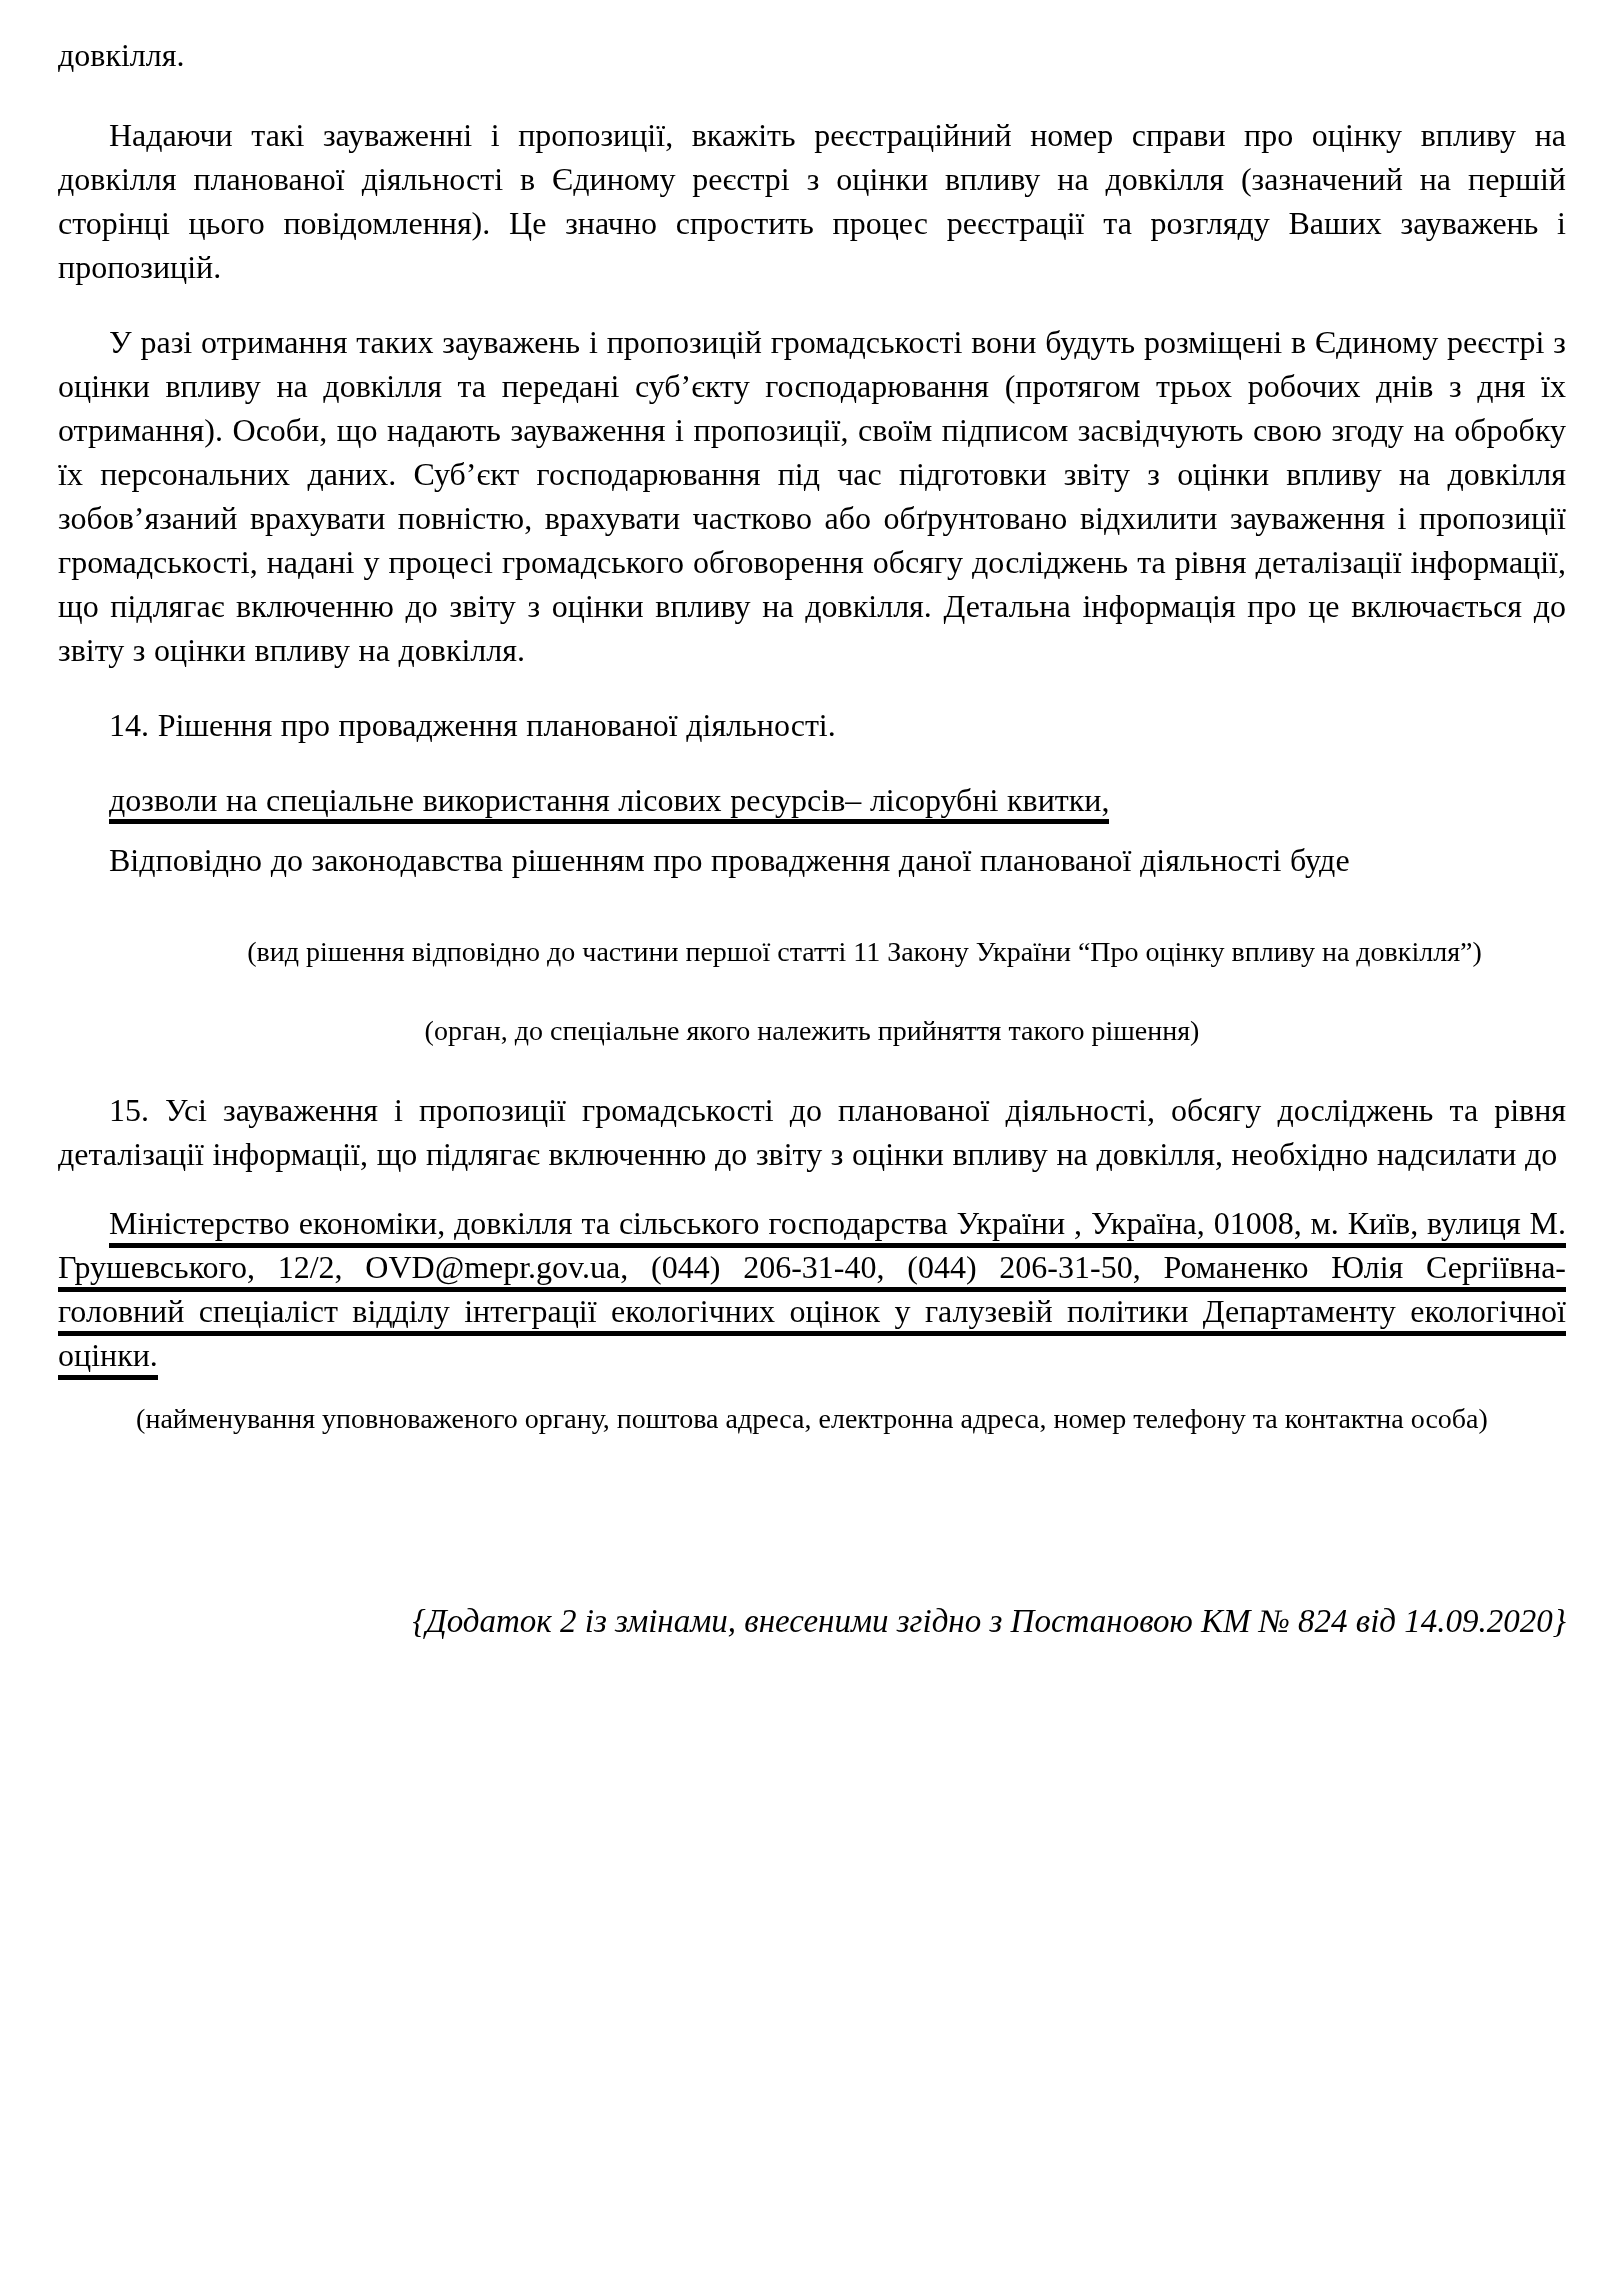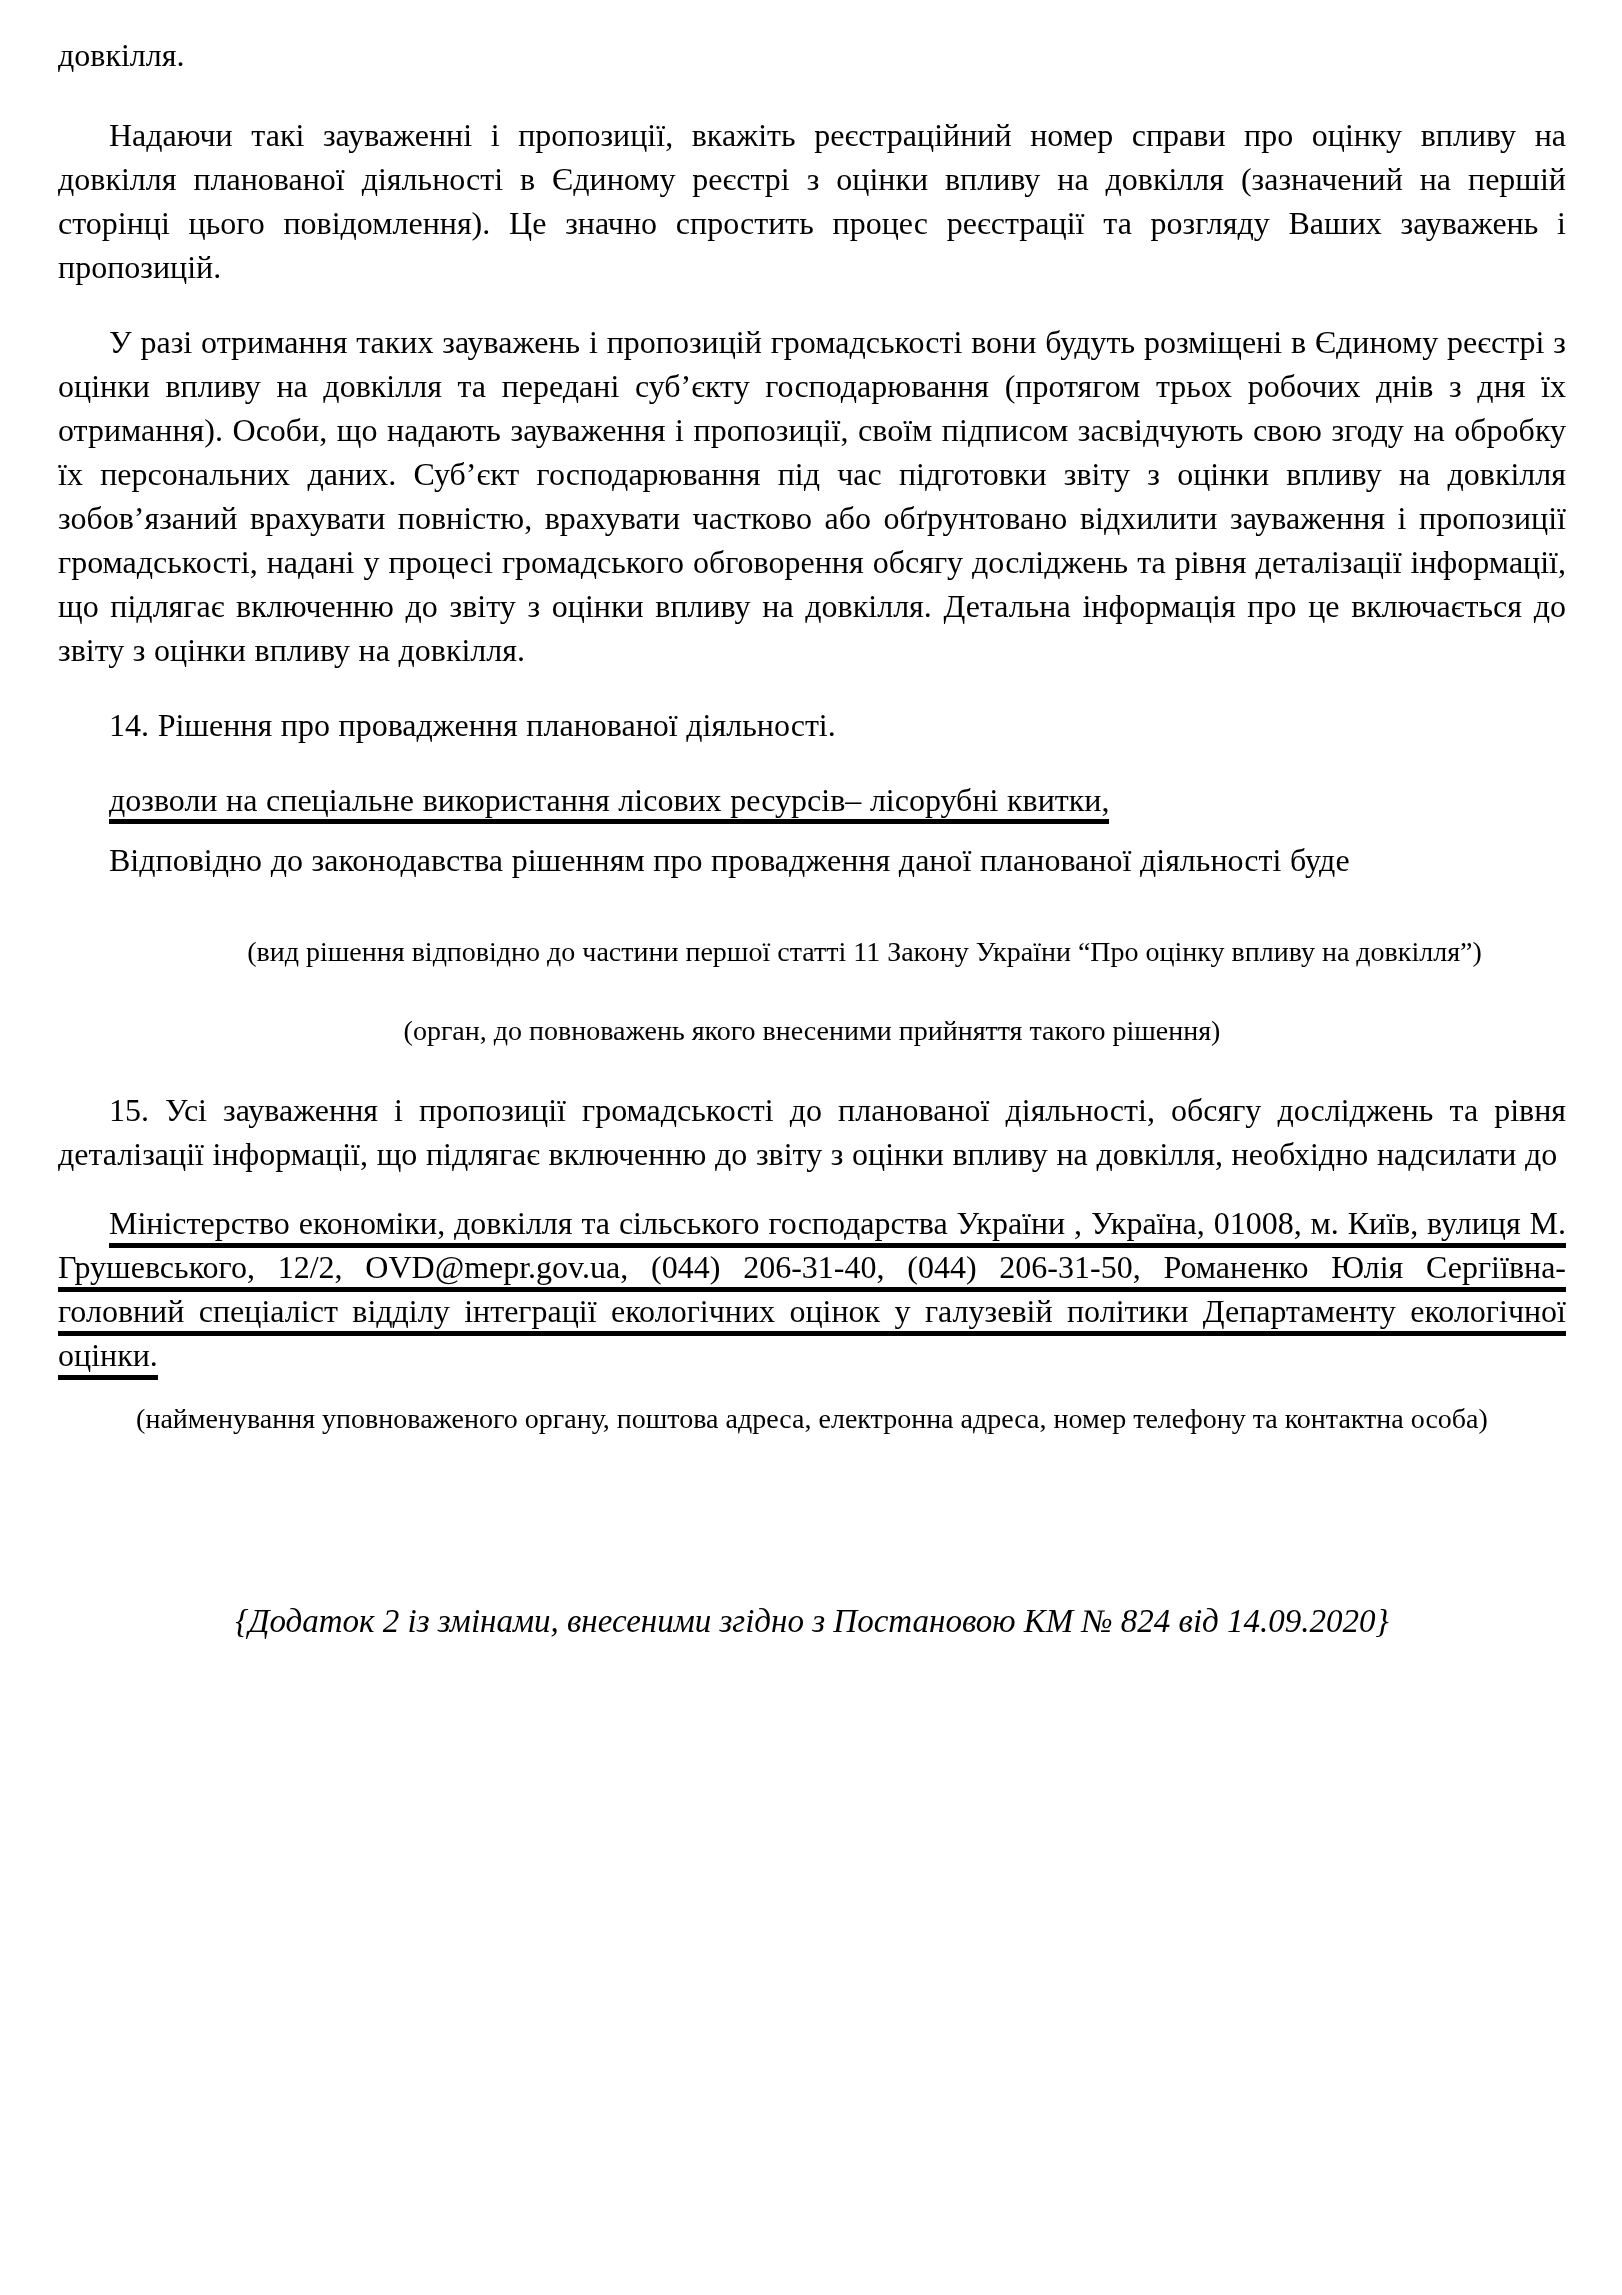--- a/index.html
+++ b/index.html
@@ -44,21 +44,21 @@
   p.caption.mb260 { margin-bottom: 170px; }
   .u {
     border-bottom: 5.9px solid #000000;
     padding-bottom: 1.3px;
   }
   p.note {
     margin: 0;
     font-size: 33px;
     line-height: 39px;
     font-style: italic;
-    text-align: center;
+    text-align: right;
     text-indent: 0;
   }
 </style>
 </head>
 <body>
 
 <div class="page">
 
   <p class="body noindent mb55">довкілля.</p>
 
@@ -68,21 +68,21 @@
 
   <p class="body">14. Рішення про провадження планованої діяльності.</p>
 
   <p class="body mb25"><span class="u">дозволи на спеціальне використання лісових ресурсів– лісорубні квитки,</span></p>
 
   <p class="body mb85">Відповідно до законодавства рішенням про провадження даної планованої діяльності буде</p>
 
   <p class="caption shift-right">(вид рішення відповідно до частини першої статті 11 Закону України “Про оцінку впливу на довкілля”)</p>
 
 
-  <p class="caption">(орган, до повноважень якого внесеними прийняття такого рішення)</p>
+  <p class="caption">(орган, до спеціальне якого належить прийняття такого рішення)</p>
 
   <p class="body mb38">15. Усі зауваження і пропозиції громадськості до планованої діяльності, обсягу досліджень та рівня деталізації інформації, що підлягає включенню до звіту з оцінки впливу на довкілля, необхідно надсилати до</p>
 
   <p class="body mb42"><span class="u">Міністерство економіки, довкілля та сільського господарства України , Україна, 01008, м. Київ, вулиця М. Грушевського, 12/2, OVD@mepr.gov.ua, (044) 206-31-40, (044) 206-31-50, Романенко Юлія Сергіївна- головний спеціаліст відділу інтеграції екологічних оцінок у галузевій політики Департаменту екологічної оцінки.</span></p>
 
   <p class="caption mb260">(найменування уповноваженого органу, поштова адреса, електронна адреса, номер телефону та контактна особа)</p>
 
   <p class="note">{Додаток 2 із змінами, внесеними згідно з Постановою КМ № 824 від 14.09.2020}</p>
 
 </div>

